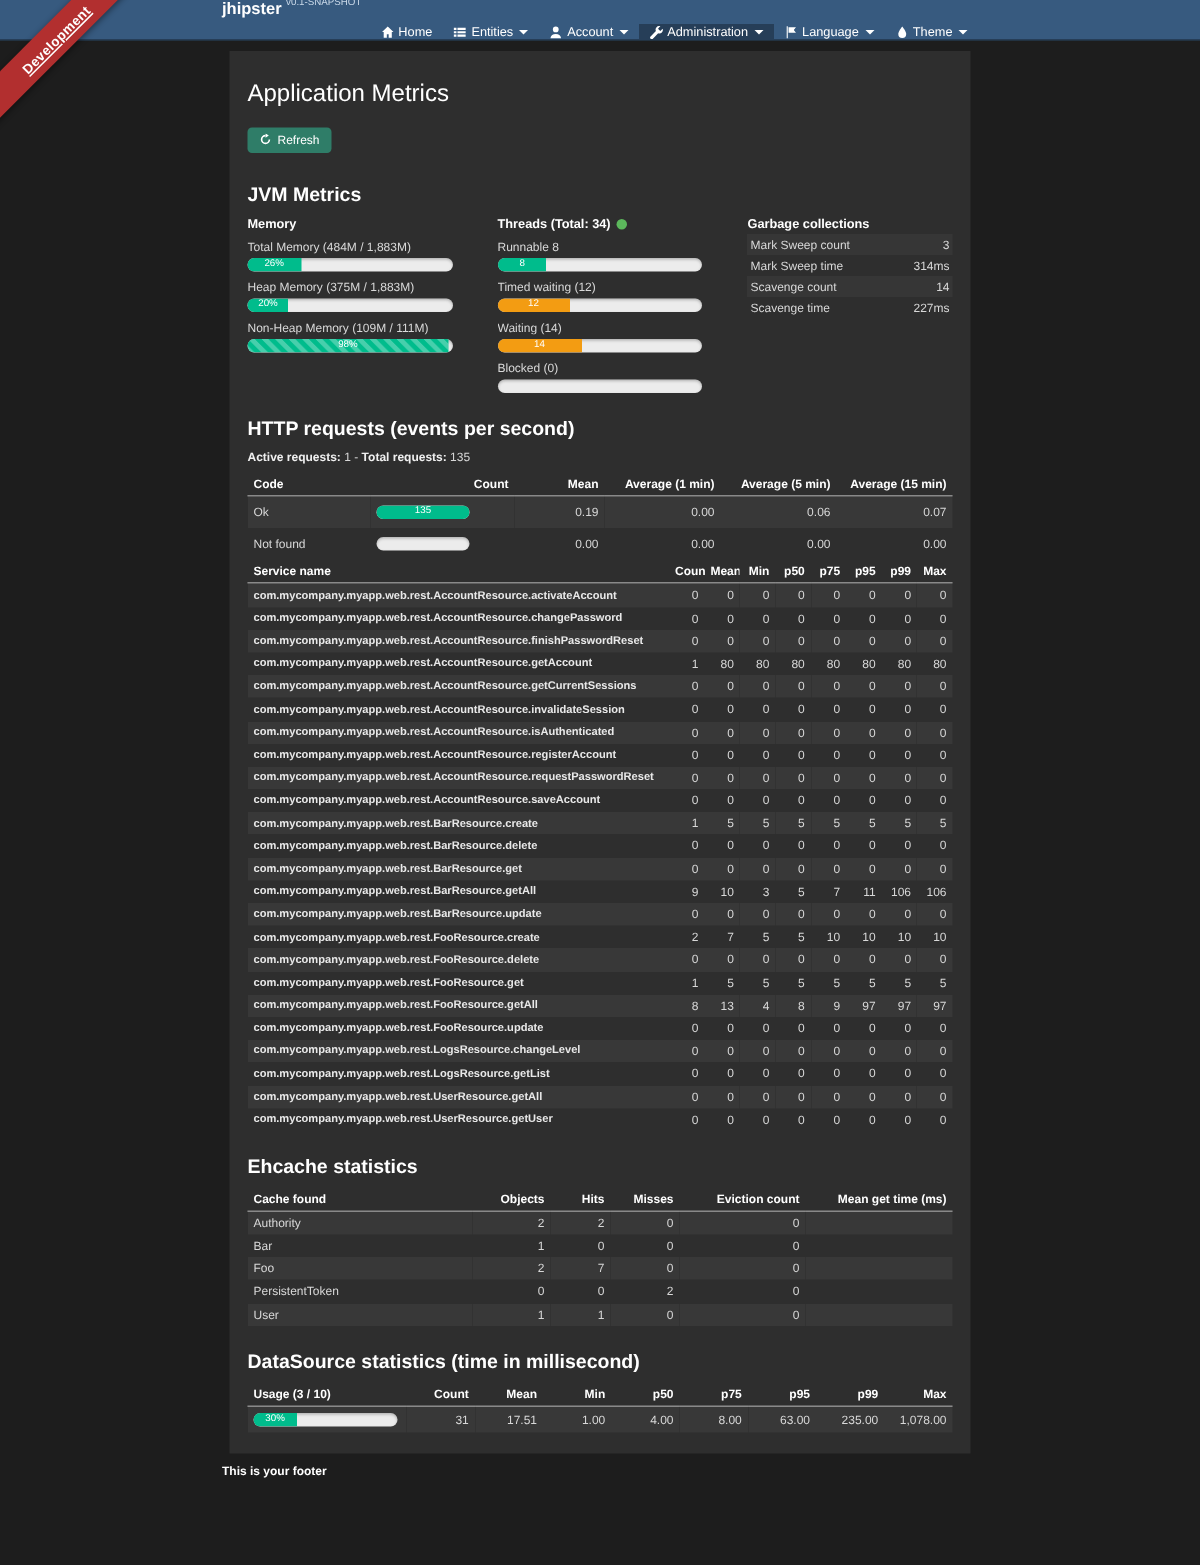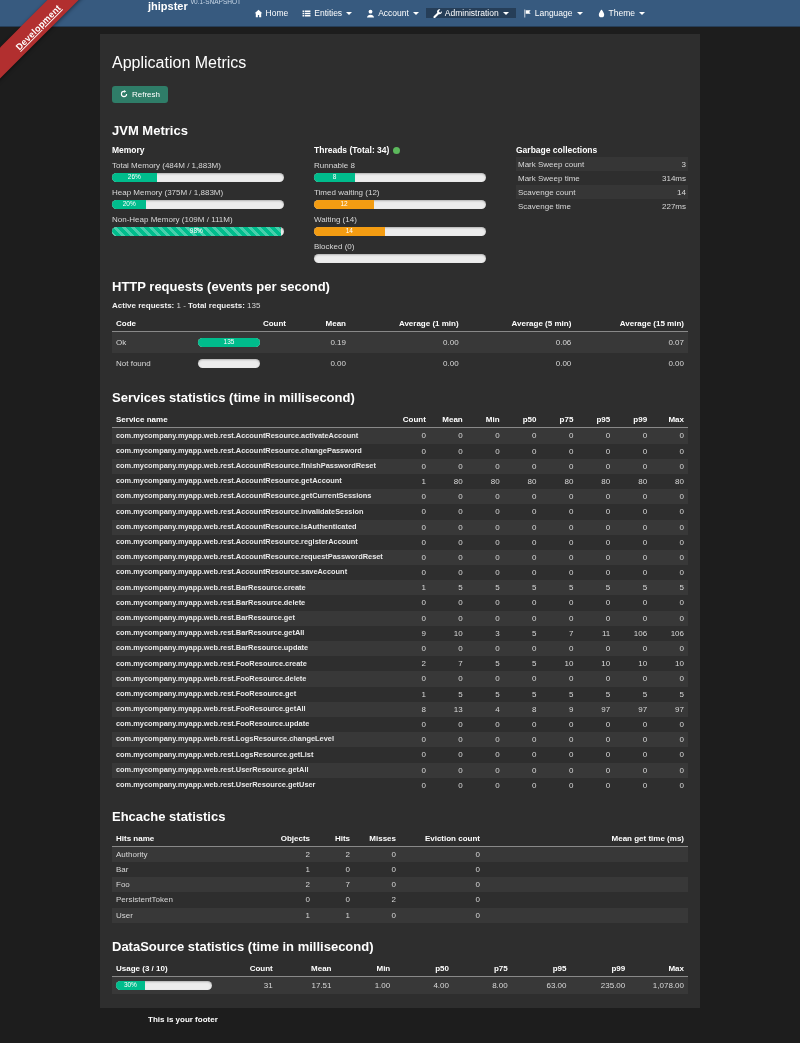--- a/index.html
+++ b/index.html
@@ -9,34 +9,34 @@
   *{box-sizing:border-box}
   html,body{margin:0;padding:0}
   body{width:800px;height:1043px;background:#1d1d1d;font-family:"Liberation Sans",sans-serif;
        position:relative;overflow:hidden;color:#d8d8d8}
   
   .navbar{height:27px;background:var(--navbar);border-bottom:1px solid rgba(0,0,0,.3)}
   .nav-container{width:504px;height:100%;margin:0 auto;display:flex;justify-content:space-between;align-items:stretch}
   .brand{display:flex;color:#fff;text-decoration:none;cursor:pointer}
   .brand-name{font-weight:bold;font-size:11px}
   .version{font-size:6.5px;color:#c9d8e8;margin-left:3px;position:relative;top:-2px}
-  .navmenu{display:flex;align-items:center}
+  .navmenu{display:flex;align-items:flex-end}
   .nav-item{display:flex;align-items:center;gap:3px;padding:0 7px;font-size:8.5px;color:#fff;
             text-decoration:none;cursor:pointer;white-space:nowrap}
   .nav-item.active{background:rgba(0,0,0,.3)}
   .icon{display:inline-flex}
   .icon svg{width:9px;height:9px;fill:currentColor;display:block}
   .caret{width:0;height:0;border-left:3px solid transparent;border-right:3px solid transparent;
          border-top:3.5px solid #fff;margin-left:1px}
   
   .ribbon{position:absolute;top:15px;left:-33px;width:140px;transform:rotate(-45deg);
           background:var(--ribbon);text-align:center;padding:2px 0;z-index:10;box-shadow:0 1px 4px rgba(0,0,0,.45)}
   .ribbon span{color:#fff;font-size:9px;font-weight:bold;text-decoration:underline;letter-spacing:.3px}
   
-  .container{width:600px;margin:7px auto 5px;background:#2e2e2e;padding:12px 12px 14px}
+  .container{width:494px;margin:7px auto 5px;background:#2e2e2e;padding:12px 12px 14px}
   h2{font-size:16px;font-weight:500;color:#fff;margin:8px 0 12px}
   h3{font-size:13px;font-weight:700;color:#fff;margin:16px 0 7px}
   .btn-refresh{display:inline-flex;gap:4px;background:var(--btn);color:#fff;border:none;
                font-size:8px;font-family:Liberation Sans, sans-serif;padding:4px 8px;border-radius:3px;cursor:pointer;margin-bottom:4px}
   .btn-refresh .icon svg{width:8px;height:8px}
   .jvm-row{display:flex;gap:30px}
   .jvm-col{flex:1;min-width:0}
   .col-heading{font-size:8.5px;font-weight:bold;color:#fff;margin-bottom:2px;display:flex;align-items:center;gap:4px}
   .thread-dot{width:7px;height:7px;border-radius:50%;background:var(--thread-ok);display:inline-block}
   .bar-label{font-size:8px;color:#d8d8d8;margin:6px 0 3px;white-space:nowrap;overflow:hidden}
@@ -284,21 +284,20 @@
             </div>
           </td>
           <td>0.00</td>
           <td>0.00</td>
           <td>0.00</td>
           <td>0.00</td>
         </tr>
       </tbody>
   </table>
 
-  <h3>Services statistics (time in millisecond)</h3>
   <table class="tbl svc">
     <colgroup>
         <col class="c-svcname">
         <col>
         <col>
         <col>
         <col>
         <col>
         <col>
         <col>
@@ -590,21 +589,21 @@
     <colgroup>
         <col class="c-cache">
         <col class="c-obj">
         <col class="c-hits">
         <col class="c-miss">
         <col class="c-evict">
         <col>
       </colgroup>
     <thead id="ehcache-head">
         <tr>
-          <th class="left">Hits name</th>
+          <th class="left">Cache found</th>
           <th>Objects</th>
           <th>Hits</th>
           <th>Misses</th>
           <th>Eviction count</th>
           <th>Mean get time (ms)</th>
         </tr>
       </thead>
     <tbody id="ehcache-body">
         <tr>
           <td class="left">Authority</td>

